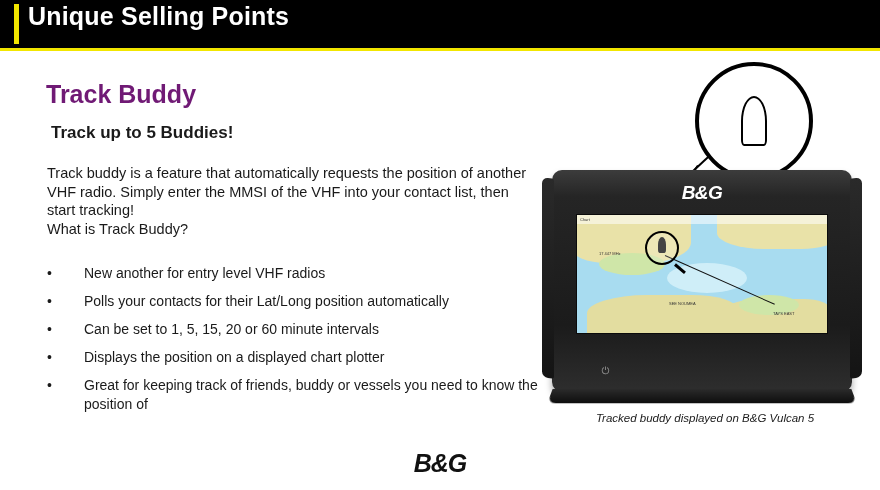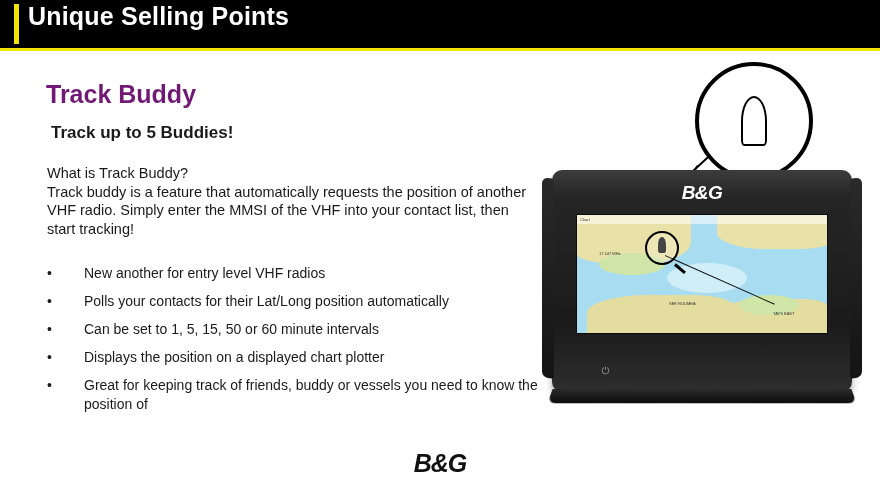--- a/index.html
+++ b/index.html
@@ -298,36 +298,36 @@
   <div class="header-bar">
     <div class="header-accent"></div>
     <div class="header-title">Unique Selling Points</div>
   </div>
   <div class="header-underline"></div>
 
   <div class="title">Track Buddy</div>
   <div class="subtitle">Track up to 5 Buddies!</div>
 
   <div class="para">
+    <div>Track buddy is a feature that automatically requests the position of another VHF radio. Simply enter the MMSI of the VHF into your contact list, then start tracking!</div>
     <div>What is Track Buddy?</div>
-    <div>Track buddy is a feature that automatically requests the position of another VHF radio. Simply enter the MMSI of the VHF into your contact list, then start tracking!</div>
   </div>
 
   <div class="bullets">
     <div class="bullet">
       <span class="dot">•</span>
       <span class="btext">New another for entry level VHF radios</span>
     </div>
     <div class="bullet">
       <span class="dot">•</span>
       <span class="btext">Polls your contacts for their Lat/Long position automatically</span>
     </div>
     <div class="bullet">
       <span class="dot">•</span>
-      <span class="btext">Can be set to 1, 5, 15, 50 or 60 minute intervals</span>
+      <span class="btext">Can be set to 1, 5, 15, 20 or 60 minute intervals</span>
     </div>
     <div class="bullet">
       <span class="dot">•</span>
       <span class="btext">Displays the position on a displayed chart plotter</span>
     </div>
     <div class="bullet">
       <span class="dot">•</span>
       <span class="btext">Great for keeping track of friends, buddy or vessels you need to know the position of</span>
     </div>
   </div>
@@ -361,16 +361,17 @@
         <div class="boat-small"></div>
         <div class="screen-zoom"></div>
         <div class="zoom-handle"></div>
       </div>
 
       <div class="power-btn">⏻</div>
       <div class="plotter-base"></div>
     </div>
   </div>
 
+  <div class="caption">Tracked buddy displayed on B&amp;G Vulcan 5</div>
 
   <div class="footer-logo">B&amp;G</div>
 
 </div>
 
 </body></html>

